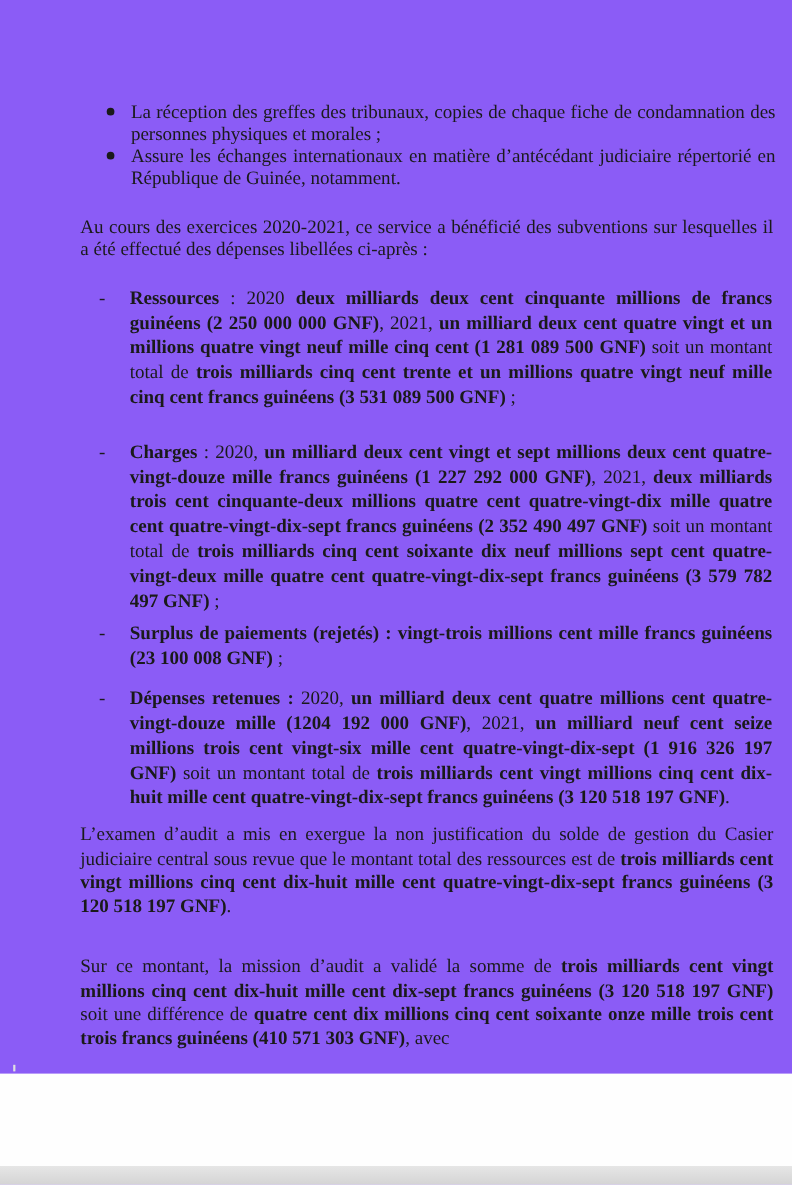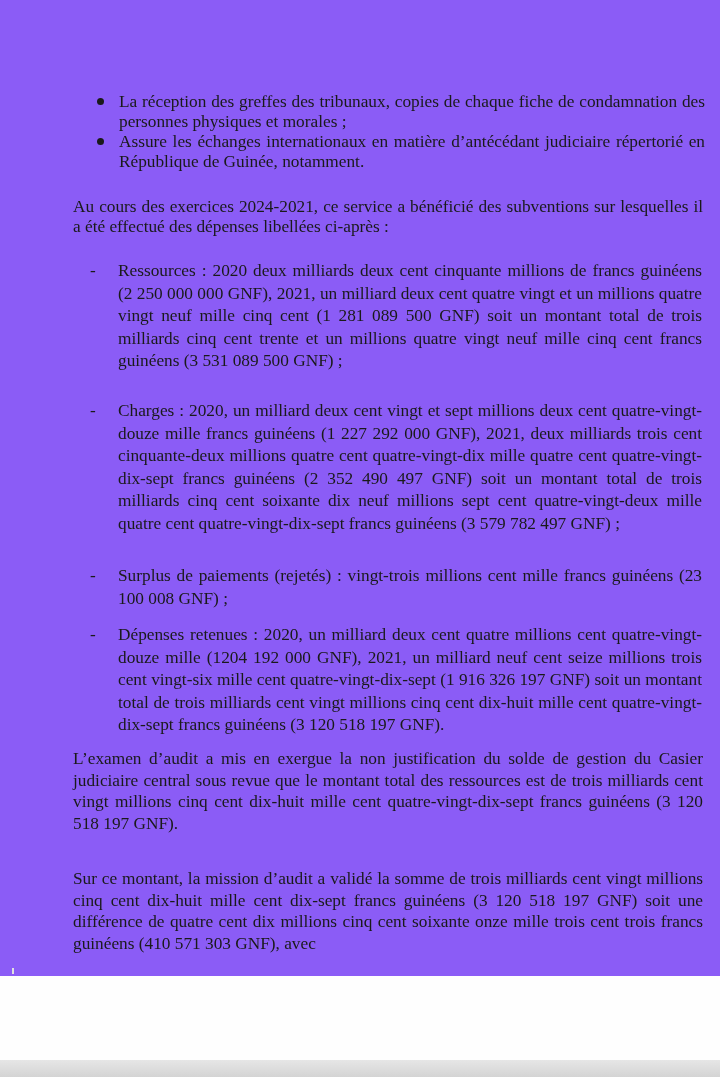--- a/index.html
+++ b/index.html
@@ -17,40 +17,40 @@
   }
   .bullets { position: absolute; left: 95px; top: 92px; width: 610px; margin: 0; padding: 0; list-style: none; }
   .bullets li { position: relative; padding-left: 24px; font-size: 17.3px; line-height: 19.5px; margin-bottom: 5px; text-align: justify; }
   .bullets li .dot {
     position: absolute; left: 2px; top: 6px; width: 7px; height: 7px; border-radius: 50%; background: #1a1a1a;
   }
   .para { position: absolute; left: 73px; width: 630px; font-size: 17.3px; line-height: 19.5px; text-align: justify; margin: 0; }
   .dash-item { position: absolute; left: 90px; width: 612px; font-size: 17.3px; line-height: 22.6px; margin: 0; }
   .dash-item .dash { position: absolute; left: 0; top: 0; }
   .dash-item .body { margin-left: 28px; text-align: justify; display: block; }
-  b { font-weight: normal; }
+  b { font-weight: bold; }
   .tick { position: absolute; left: 12px; top: 968px; width: 2px; height: 6px; background: #e0e0e0; }
 </style>
 </head>
 <body>
 
 <div class="page">
 
   <ul class="bullets">
     <li style="margin-bottom:1px;">
       <span class="dot"></span>
       <span>La réception des greffes des tribunaux, copies de chaque fiche de condamnation des personnes physiques et morales ;</span>
     </li>
     <li>
       <span class="dot"></span>
       <span>Assure les échanges internationaux en matière d’antécédant judiciaire répertorié en République de Guinée, notamment.</span>
     </li>
   </ul>
 
-  <p class="para" style="top:197px;">Au cours des exercices 2024-2021, ce service a bénéficié des subventions sur lesquelles il a été effectué des dépenses libellées ci-après :</p>
+  <p class="para" style="top:197px;">Au cours des exercices 2020-2021, ce service a bénéficié des subventions sur lesquelles il a été effectué des dépenses libellées ci-après :</p>
 
   <div class="dash-item" style="top:260px;">
     <span class="dash">-</span>
     <span class="body"><b>Ressources</b><span> : </span><span>2020 </span><b>deux milliards deux cent cinquante millions de francs guinéens (2 250 000 000 GNF)</b><span>, 2021, </span><b>un milliard deux cent quatre vingt et un millions quatre vingt neuf mille cinq cent (1 281 089 500 GNF)</b><span> soit un montant total de </span><b>trois milliards cinq cent trente et un millions quatre vingt neuf mille cinq cent francs guinéens (3 531 089 500 GNF)</b><span> ;</span></span>
   </div>
 
   <div class="dash-item" style="top:400px;">
     <span class="dash">-</span>
     <span class="body"><b>Charges</b><span> : </span><span>2020, </span><b>un milliard deux cent vingt et sept millions deux cent quatre-vingt-douze mille francs guinéens (1 227 292 000 GNF)</b><span>, 2021, </span><b>deux milliards trois cent cinquante-deux millions quatre cent quatre-vingt-dix mille quatre cent quatre-vingt-dix-sept francs guinéens (2 352 490 497 GNF)</b><span> soit un montant total de </span><b>trois milliards cinq cent soixante dix neuf millions sept cent quatre-vingt-deux mille quatre cent quatre-vingt-dix-sept francs guinéens (3 579 782 497 GNF)</b><span> ;</span></span>
   </div>

